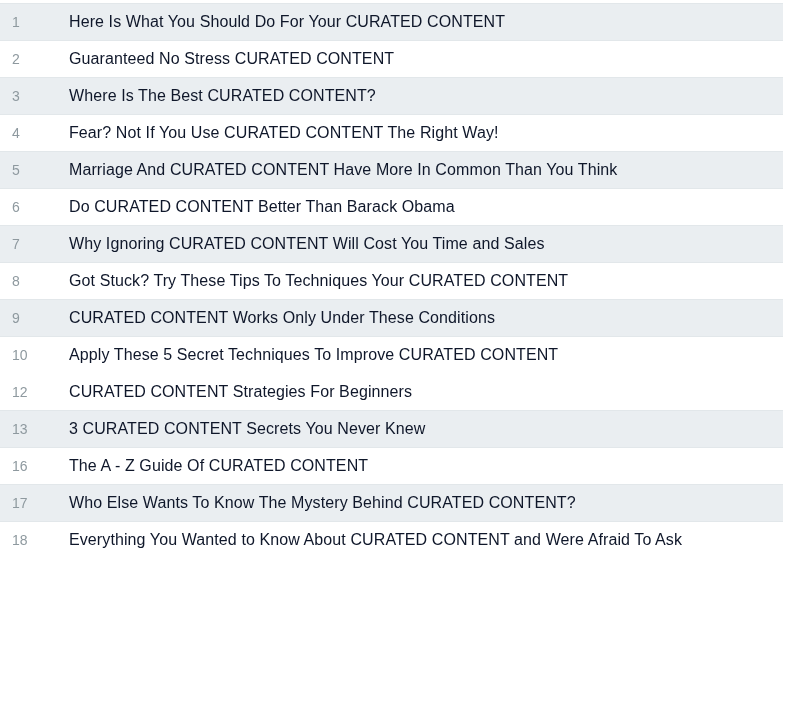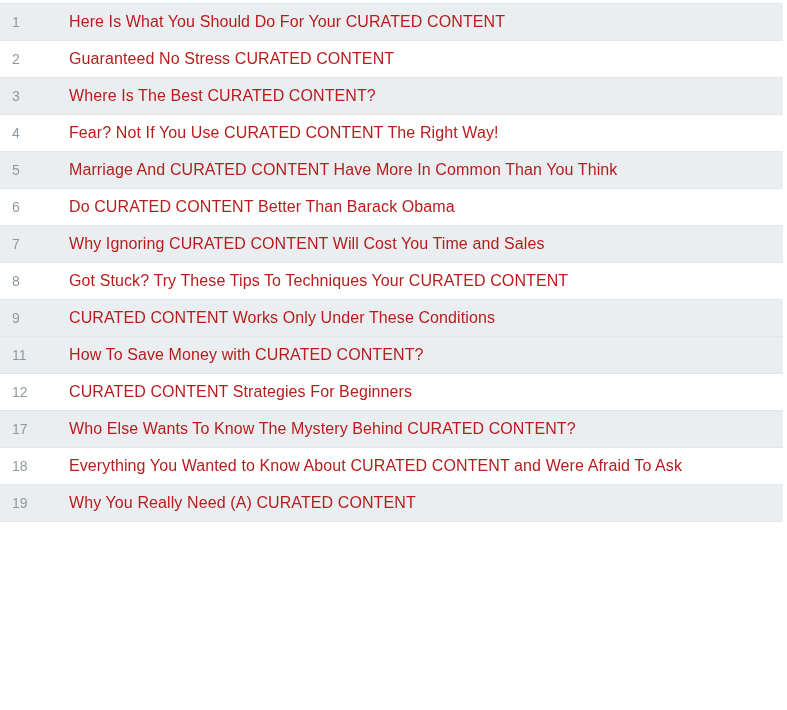--- a/index.html
+++ b/index.html
@@ -36,21 +36,21 @@
     padding: 0 0 0 12px;
     font-size: 14px;
     color: #8e999f;
     font-weight: 400;
     vertical-align: middle;
     white-space: nowrap;
   }
   .cell-title {
     padding: 0 6px 0 12px;
     font-size: 16px;
-    color: #b91c1c;
+    color: #0f172a;
     font-weight: 400;
     vertical-align: middle;
     white-space: nowrap;
     overflow: hidden;
     text-overflow: ellipsis;
     letter-spacing: 0.1px;
   }
   .right-gutter {
     width: 4px;
     padding: 0;
@@ -106,39 +106,44 @@
       <tr class="headline-row">
         <td class="cell-index">8</td>
         <td class="cell-title">Got Stuck? Try These Tips To Techniques Your CURATED CONTENT</td>
         <td class="right-gutter"></td>
       </tr>
       <tr class="headline-row shaded">
         <td class="cell-index">9</td>
         <td class="cell-title">CURATED CONTENT Works Only Under These Conditions</td>
         <td class="right-gutter"></td>
       </tr>
-      <tr class="headline-row shaded">
-        <td class="cell-index">11</td>
-        <td class="cell-title">How To Save Money with CURATED CONTENT?</td>
+      <tr class="headline-row">
+        <td class="cell-index">10</td>
+        <td class="cell-title">Apply These 5 Secret Techniques To Improve CURATED CONTENT</td>
         <td class="right-gutter"></td>
       </tr>
       <tr class="headline-row">
         <td class="cell-index">12</td>
         <td class="cell-title">CURATED CONTENT Strategies For Beginners</td>
+        <td class="right-gutter"></td>
+      </tr>
+      <tr class="headline-row shaded">
+        <td class="cell-index">13</td>
+        <td class="cell-title">3 CURATED CONTENT Secrets You Never Knew</td>
+        <td class="right-gutter"></td>
+      </tr>
+      <tr class="headline-row">
+        <td class="cell-index">16</td>
+        <td class="cell-title">The A - Z Guide Of CURATED CONTENT</td>
         <td class="right-gutter"></td>
       </tr>
       <tr class="headline-row shaded">
         <td class="cell-index">17</td>
         <td class="cell-title">Who Else Wants To Know The Mystery Behind CURATED CONTENT?</td>
         <td class="right-gutter"></td>
       </tr>
       <tr class="headline-row">
         <td class="cell-index">18</td>
         <td class="cell-title">Everything You Wanted to Know About CURATED CONTENT and Were Afraid To Ask</td>
         <td class="right-gutter"></td>
       </tr>
-      <tr class="headline-row shaded">
-        <td class="cell-index">19</td>
-        <td class="cell-title">Why You Really Need (A) CURATED CONTENT</td>
-        <td class="right-gutter"></td>
-      </tr>
     </tbody>
 </table>
 
 </body></html>

